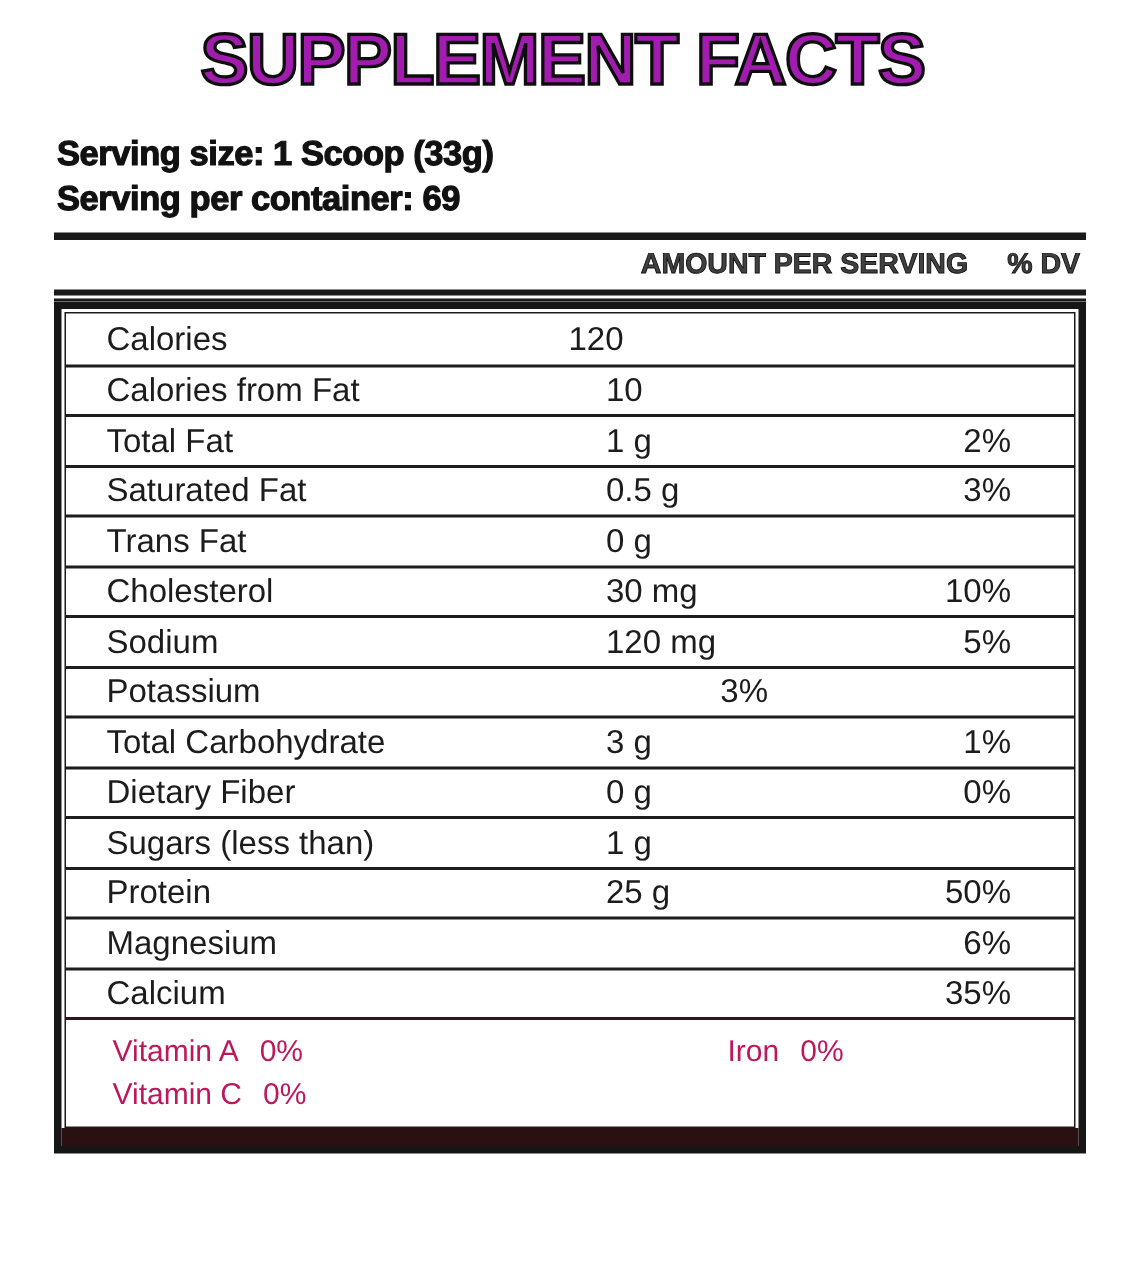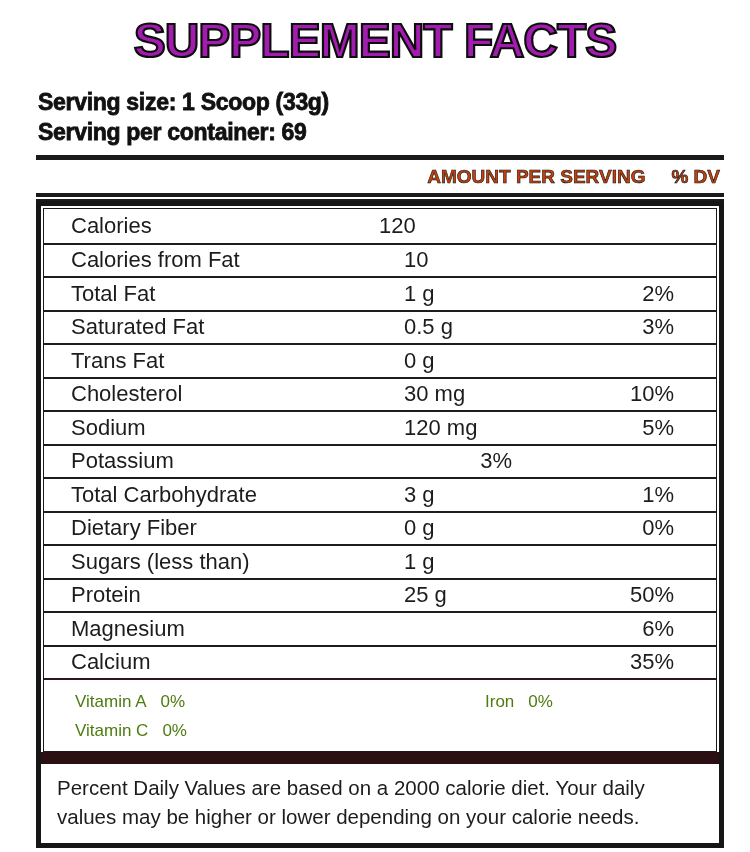--- a/index.html
+++ b/index.html
@@ -42,21 +42,21 @@
   .col-headers {
     margin: 0 30px 0 36px;
     height: 33px;
     display: flex;
     justify-content: flex-end;
     align-items: center;
     gap: 26px;
     font-size: 19px;
     font-weight: bold;
     -webkit-text-stroke: 0.6px #111;
-    color: #c2410c;
+    color: #404040;
   }
 
   .rule-double { margin: 0 26px 0 36px; }
   .rule-double .rd-thick { height: 4px; background: #1a1a1a; }
   .rule-double .rd-gap   { height: 2px; }
   .rule-double .rd-thin  { height: 2px; background: #1a1a1a; }
 
   
   .facts-box {
     margin: 0 26px 0 36px;
@@ -76,22 +76,22 @@
     color: #1c1c1c;
   }
   .row + .row { border-top: 2px solid #1d1d1d; gap: 25px; }
   .c-name   { width: 335px; padding-left: 27px; white-space: nowrap; }
   .c-amount { flex: 1; white-space: nowrap; }
   .c-dv     { width: 150px; padding-right: 42px; text-align: right; white-space: nowrap; }
 
   .vitamins {
     border-top: 2px solid #30161a;
     padding: 7px 0 6px 0;
-    font-size: 17px;
-    color: #4d7c0f;
+    font-size: 20px;
+    color: #be185d;
   }
   .vit-line { display: flex; height: 29px; align-items: center; }
   .vit-item { display: inline-flex; gap: 14px; }
   .vit-item.first { width: 441px; padding-left: 31px; }
 
   .maroon-bar { height: 12px; width: 100%; }
 
   .footnote {
     padding: 9px 30px 12px 16px;
     font-size: 20.5px;
@@ -211,16 +211,15 @@
           </div>
           <div class="vit-line">
             <span class="vit-item first">
               <span>Vitamin C</span>
               <span>0%</span>
             </span>
           </div>
         </div>
     </div>
     <div class="maroon-bar" style="background: rgb(43, 16, 19);"></div>
-    <div class="footnote">Percent Daily Values are based on a 2000 calorie diet. Your daily values may be higher or lower depending on your calorie needs.</div>
   </div>
 
 </div>
 
 </body></html>

